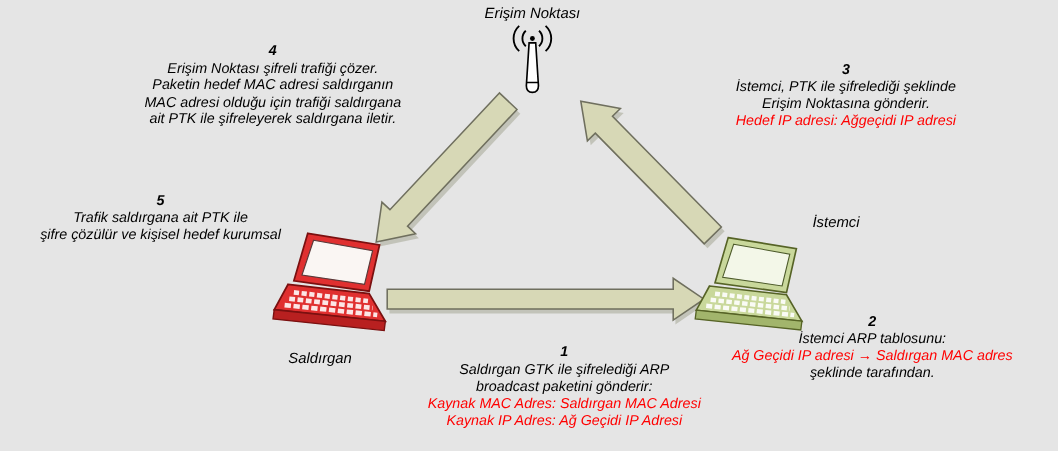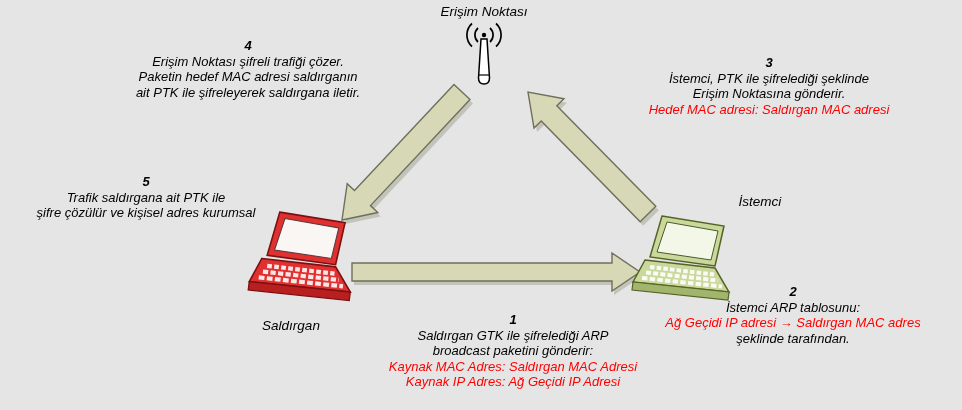--- a/index.html
+++ b/index.html
@@ -64,34 +64,35 @@
   </svg>
 
   <div class="node-label" style="left:402px;top:4px;width:164px;">Erişim Noktası</div>
   <div class="node-label" style="left:700px;top:194px;width:120px;">İstemci</div>
   <div class="node-label red" style="left:231px;top:318px;width:120px;text-align:center;">Saldırgan</div>
 
   <div class="block" style="left:112px;top:38px;width:272px;">
     <div class="num">4</div>
     <div>Erişim Noktası şifreli trafiği çözer.</div>
     <div>Paketin hedef MAC adresi saldırganın</div>
+    <div>MAC adresi olduğu için trafiği saldırgana</div>
     <div>ait PTK ile şifreleyerek saldırgana iletir.</div>
   </div>
 
   <div class="block" style="left:608px;top:55px;width:322px;">
     <div class="num">3</div>
     <div>İstemci, PTK ile şifrelediği şeklinde</div>
     <div>Erişim Noktasına gönderir.</div>
-    <div class="red">Hedef MAC adresi: Saldırgan MAC adresi</div>
+    <div class="red">Hedef IP adresi: Ağgeçidi IP adresi</div>
   </div>
 
   <div class="block" style="left:8px;top:174px;width:276px;">
     <div class="num">5</div>
     <div>Trafik saldırgana ait PTK ile</div>
-    <div>şifre çözülür ve kişisel adres kurumsal</div>
+    <div>şifre çözülür ve kişisel hedef kurumsal</div>
   </div>
 
   <div class="block" style="left:643px;top:284px;width:300px;">
     <div class="num">2</div>
     <div>İstemci ARP tablosunu:</div>
     <div class="red">Ağ Geçidi IP adresi → Saldırgan MAC adres</div>
     <div>şeklinde tarafından.</div>
   </div>
 
   <div class="block" style="left:360px;top:312px;width:306px;">

